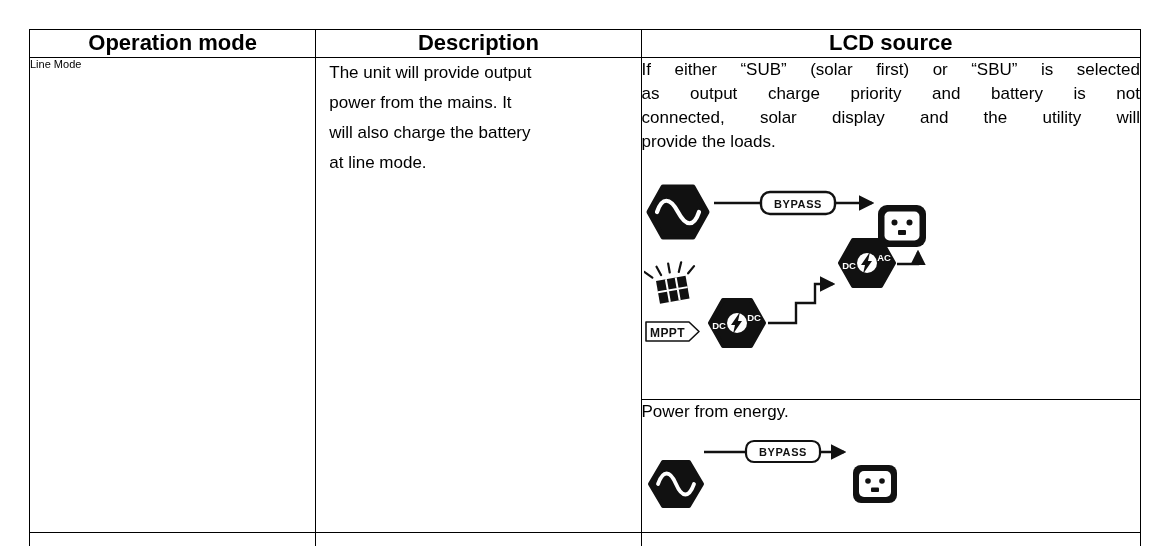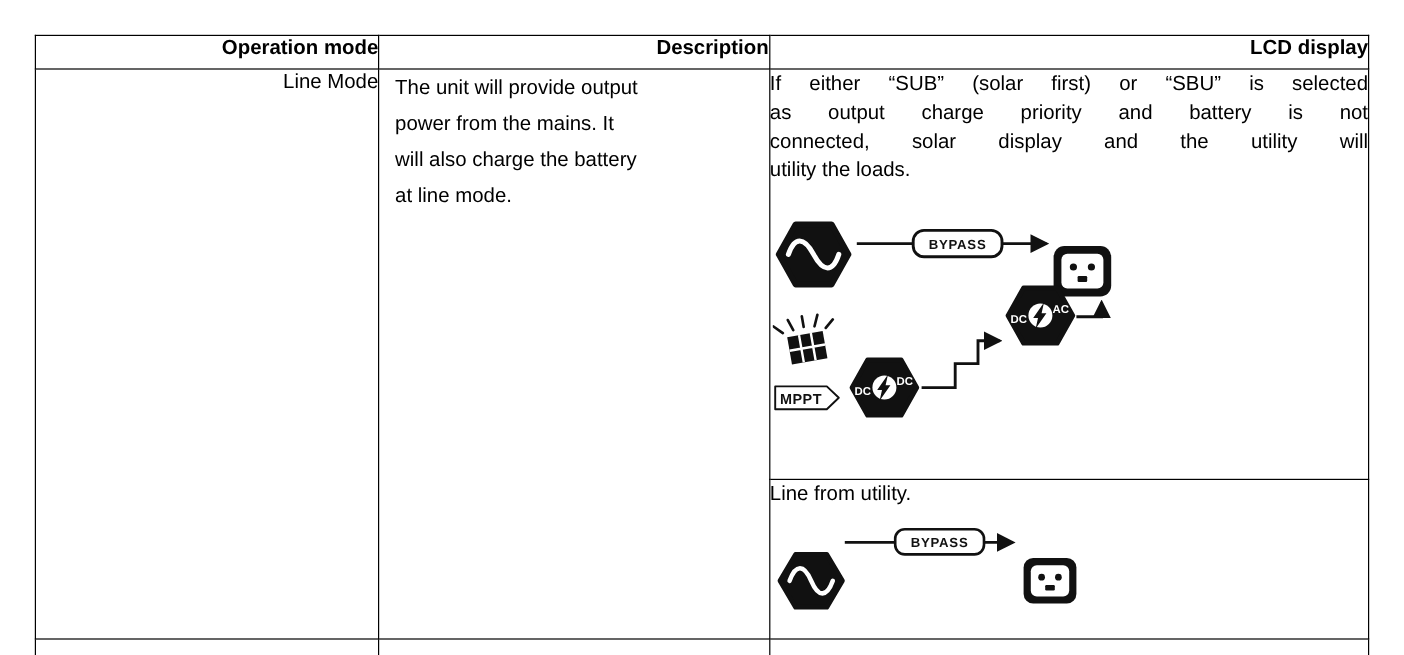--- a/index.html
+++ b/index.html
@@ -17,31 +17,30 @@
     position:absolute;
     left:29px; top:29px;
     width:1112px;
   }
   table.manual th, table.manual td {
     border:1.5px solid #000;
     padding:0;
     vertical-align:top;
   }
   th {
-    font-size:17px;
+    font-size:22px;
     font-weight:bold;
-    text-align:right;
+    text-align:center;
     padding:3px 8px 4px 8px;
     height:28px;
   }
   td.mode-cell {
     vertical-align:middle;
-    font-size:17px;
+    font-size:11px;
     padding-left:12px;
-    text-align:right;
   }
   td.desc-cell { vertical-align:middle;margin-top:10px; }
   .desc-text {
     margin:0 0 0 13px;
     font-size:17px;
     line-height:30px;
     white-space:pre-line;
   }
   td.lcd-cell {
     padding:4px 8px 0 8px;
@@ -70,36 +69,36 @@
 <table class="manual">
   <colgroup>
     <col style="width:286px">
     <col style="width:325px">
     <col style="width:499px">
   </colgroup>
   <tbody>
       <tr>
     <th>Operation mode</th>
     <th>Description</th>
-    <th>LCD display</th>
+    <th>LCD source</th>
   </tr>
   <tr>
     <td class="mode-cell" rowspan="2">Line Mode</td>
     <td class="desc-cell" rowspan="2">
       <p class="desc-text">The unit will provide output
 power from the mains. It
 will also charge the battery
 at line mode.</p>
     </td>
     <td class="lcd-cell lcd1">
       <div class="lcd-text">
         <div class="jline">If either “SUB” (solar first) or “SBU” is selected</div>
         <div class="jline">as output charge priority and battery is not</div>
         <div class="jline">connected, solar display and the utility will</div>
-        <div>utility the loads.</div>
+        <div>provide the loads.</div>
       </div>
 
       <svg class="diagram1" width="480" height="200" viewBox="0 0 480 200">
         <defs>
           <marker id="ah1" viewBox="0 0 10 10" refX="8.5" refY="5" markerWidth="6.5" markerHeight="6.5" orient="auto-start-reverse">
             <path d="M0,0 L10,5 L0,10 Z" fill="#111"></path>
           </marker>
         </defs>
 
         <g transform="translate(2,2)">
@@ -151,21 +150,21 @@
           <text class="hex-label" x="46" y="22.5" text-anchor="middle">DC</text>
         </g>
 
         <polyline class="arr" points="124,141 152,141 152,121 171,121 171,102 189,102" marker-end="url(#ah1)"></polyline>
       </svg>
     </td>
   </tr>
 
   <tr>
     <td class="lcd-cell lcd2">
-      <div class="lcd-text">Line from utility.</div>
+      <div class="lcd-text">Power from energy.</div>
 
       <svg class="diagram2" width="300" height="84" viewBox="0 0 300 84">
         <defs>
           <marker id="ah2" viewBox="0 0 10 10" refX="8.5" refY="5" markerWidth="6.5" markerHeight="6.5" orient="auto-start-reverse">
             <path d="M0,0 L10,5 L0,10 Z" fill="#111"></path>
           </marker>
         </defs>
 
         <g transform="translate(4,24)">
           <polygon points="15,2 41,2 54,24 41,46 15,46 2,24" fill="#111" stroke="#111" stroke-width="4" stroke-linejoin="round"></polygon>

